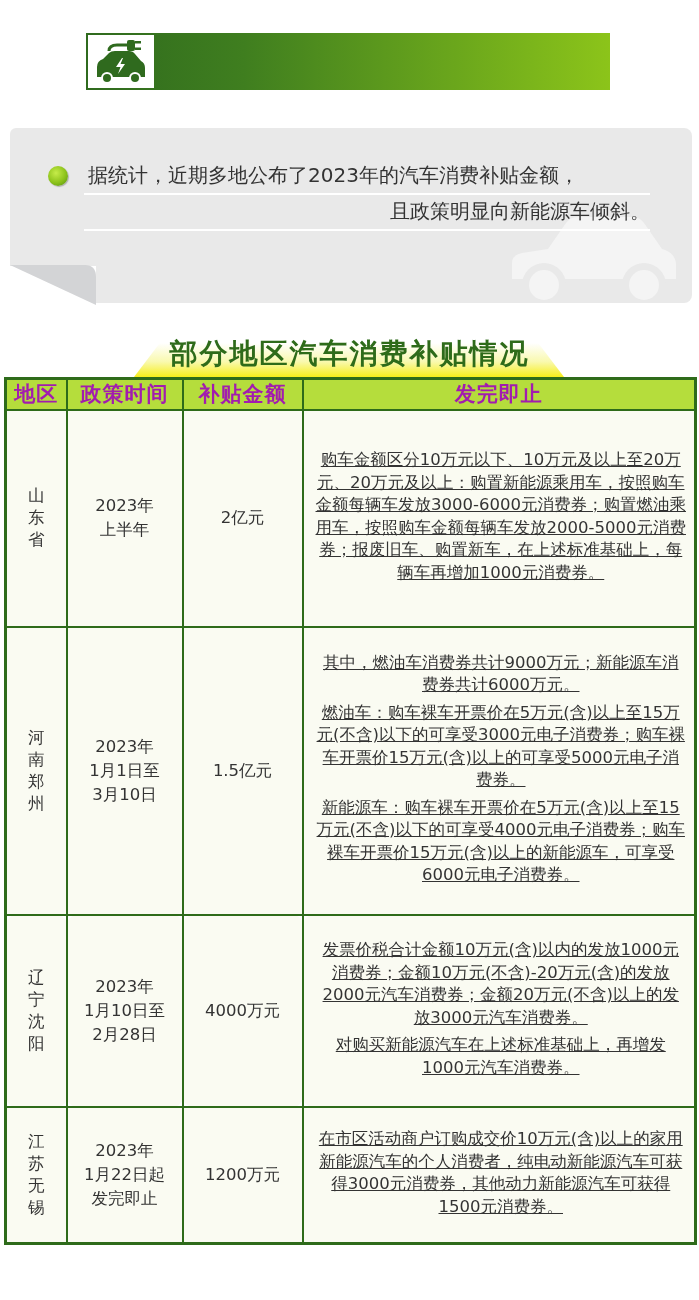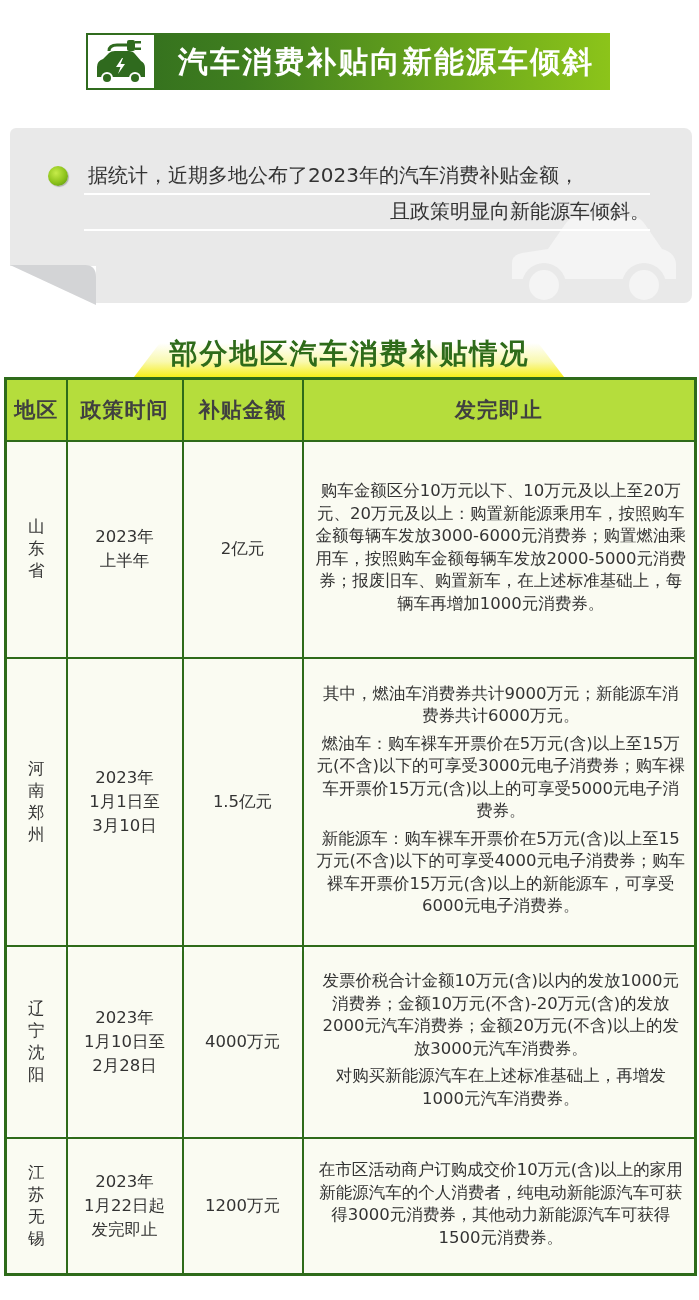--- a/index.html
+++ b/index.html
@@ -60,38 +60,38 @@
   
   .subsidy-table {
     position: absolute; left: 4px; top: 377px; width: 690px;
     border-collapse: collapse; table-layout: fixed;
     border: 3px solid #2e6b1a;
   }
   .subsidy-table th, .subsidy-table td {
     border: 2px solid #2e6b1a;
   }
   .subsidy-table th {
-    background: #b5dd3c; color: #404040; height: 62px;
+    background: #b5dd3c; color: #a21caf; height: 31px;
     font-size: 21px; font-weight: bold; text-align: center; letter-spacing: 1px;
   }
   .subsidy-table td {
     background: #fafbf2; color: #333333; font-size: 16.5px; text-align: center; vertical-align: middle;
   }
   .col-region { width: 61px; }
   .col-time { width: 116px; }
   .col-amount { width: 120px; }
   .col-content { width: 393px; }
 
   .region-cell { line-height: 22px; }
   .region-char { display: block; }
   .time-cell { line-height: 24px; }
   .time-line { display: block; }
   .amount-cell { font-size: 17px; }
   .content-cell {
-    text-align: left; padding: 10px 8px 13px 12px; line-height: 22.5px; font-size: 16.5px;
+    text-align: left; padding: 10px 8px 13px 12px; line-height: 22.5px; font-size: 16.5px; text-decoration: underline;
   }
   .para { display: block; }
   .para + .para { margin-top: 5px; }
   .row-shandong td { height: 217px; }
   .row-henan td { height: 288px; margin-left: 28px; }
   .row-liaoning td { height: 192px; border-radius: 10px; }
   .row-jiangsu td { height: 137px; }
 </style>
 </head>
 <body>
@@ -108,21 +108,20 @@
       <path d="M6 40 L6 30 Q6 24 12 22 L18 16 Q20 14 24 14 L38 14 Q42 14 44 17 L50 24 Q54 26 54 31 L54 40 Z" fill="#2f6a1e"></path>
 
       <circle cx="16" cy="41" r="6" fill="#ffffff"></circle>
       <circle cx="16" cy="41" r="4" fill="#2f6a1e"></circle>
       <circle cx="44" cy="41" r="6" fill="#ffffff"></circle>
       <circle cx="44" cy="41" r="4" fill="#2f6a1e"></circle>
 
       <path d="M31 21 L25 30 L29.5 30 L27 37 L34 27 L29.5 27 L32 21 Z" fill="#ffffff"></path>
     </svg>
   </div>
-  <div class="banner-title">汽车消费补贴向新能源车倾斜</div>
 </div>
 
 <div class="card">
   <svg class="car-watermark" viewBox="0 0 180 96">
     <path d="M8 72 L8 56 Q8 48 18 46 L44 42 L62 16 Q66 10 74 10 L128 10 Q136 10 140 16 L158 42 Q172 46 172 58 L172 72 Z" fill="#f4f4f4"></path>
     <circle cx="40" cy="78" r="22" fill="#e9e9e9"></circle>
     <circle cx="40" cy="78" r="15" fill="#f4f4f4"></circle>
     <circle cx="140" cy="78" r="22" fill="#e9e9e9"></circle>
     <circle cx="140" cy="78" r="15" fill="#f4f4f4"></circle>
   </svg>

